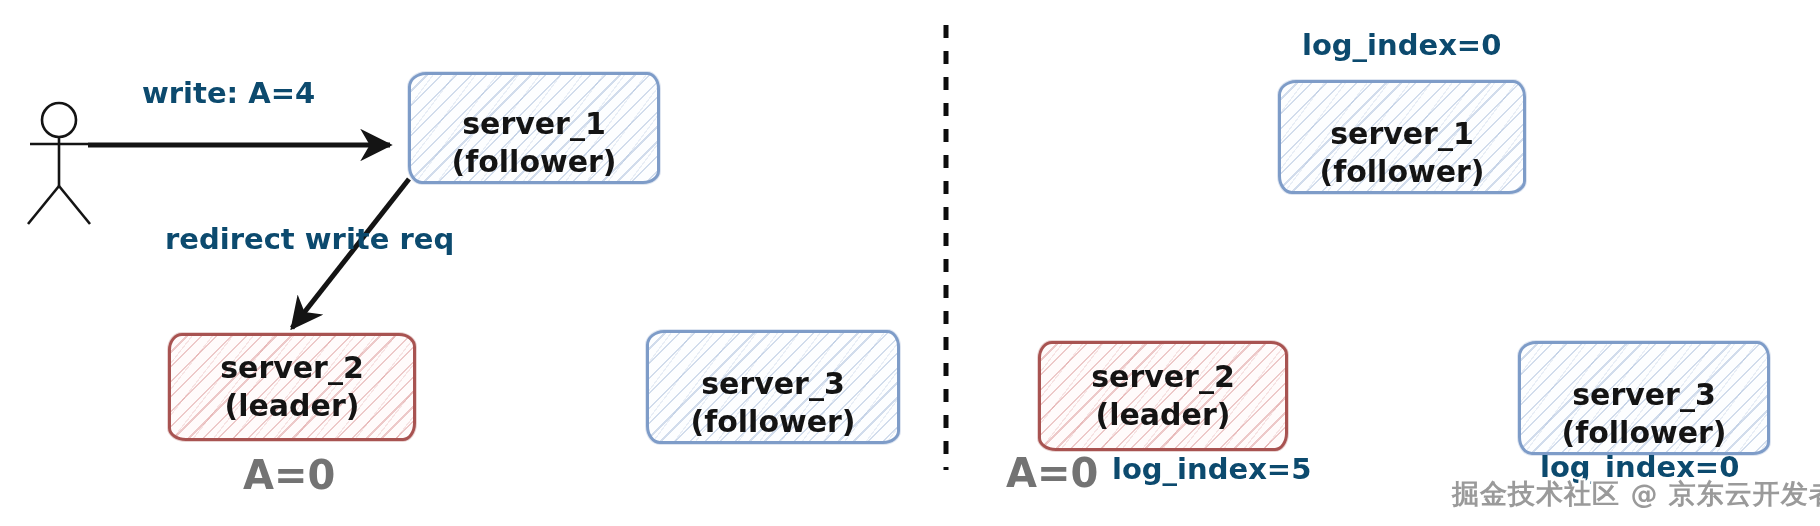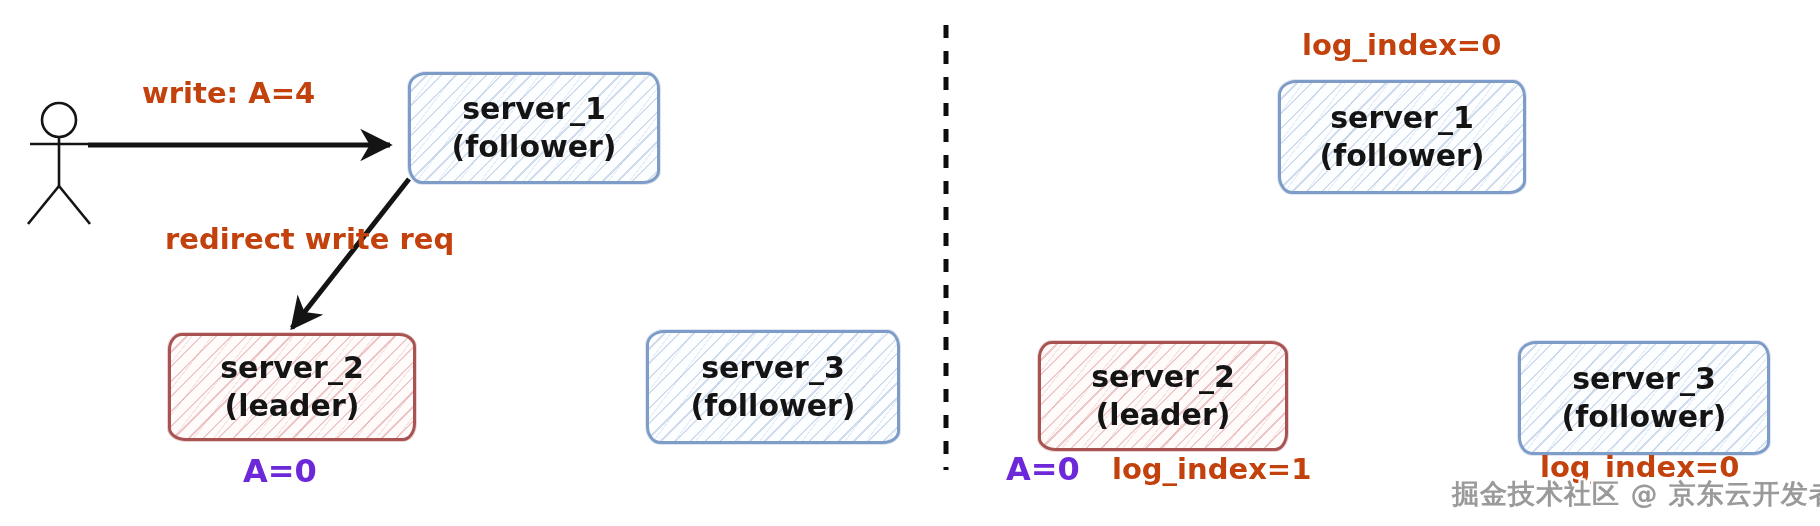--- a/index.html
+++ b/index.html
@@ -14,37 +14,38 @@
     font-weight:bold;font-size:30px;line-height:38px;color:#141414;
   }
   .follower{
     border:3px solid #7e9cc8;
     border-radius:18px 13px 17px 14px / 15px 17px 13px 18px;
     background:
       repeating-linear-gradient(135deg, rgba(126,156,200,0.34) 0px, rgba(126,156,200,0.34) 1.6px, transparent 1.6px, transparent 10.5px),
       repeating-linear-gradient(127deg, rgba(126,156,200,0.16) 0px, rgba(126,156,200,0.16) 1.2px, transparent 1.2px, transparent 17px),
       #fdfeff;
     box-shadow:0 0 0 1px rgba(126,156,200,0.25);
+    justify-content:flex-end;
   }
   .leader{
     border:3px solid #a85351;
     border-radius:14px 17px 13px 18px / 17px 14px 18px 13px;
     background:
       repeating-linear-gradient(135deg, rgba(200,96,96,0.32) 0px, rgba(200,96,96,0.32) 1.6px, transparent 1.6px, transparent 10.5px),
       repeating-linear-gradient(128deg, rgba(200,96,96,0.15) 0px, rgba(200,96,96,0.15) 1.2px, transparent 1.2px, transparent 16px),
       #fffbfb;
     box-shadow:0 0 0 1px rgba(168,83,81,0.25);
   }
   .red-note{
-    position:absolute;z-index:2;color:#c2410c;font-weight:bold;
+    position:absolute;z-index:2;color:#0c4a6e;font-weight:bold;
     font-size:29px;white-space:nowrap;
   }
   .black-note{
-    position:absolute;z-index:2;color:#6d28d9;font-weight:bold;
-    font-size:32px;white-space:nowrap;
+    position:absolute;z-index:2;color:#737373;font-weight:bold;
+    font-size:40px;white-space:nowrap;
   }
   .watermark{
     position:absolute;z-index:3;color:#9a9a9a;font-weight:bold;font-size:27px;
     letter-spacing:1px;white-space:nowrap;
     text-shadow:-2px -2px 0 #fff,2px -2px 0 #fff,-2px 2px 0 #fff,2px 2px 0 #fff,
                 0 -2px 0 #fff,0 2px 0 #fff,-2px 0 0 #fff,2px 0 0 #fff;
   }
 </style>
 </head>
 <body>
@@ -101,21 +102,21 @@
     <span>(follower)</span>
   </div>
 
   <div class="server-box leader" style="left:1038px;top:341px;width:244px;height:104px;">
     <span>server_2</span>
     <span>(leader)</span>
   </div>
 
   <div class="black-note" style="left:1006px;top:450px;">A=0</div>
 
-  <div class="red-note" style="left:1112px;top:452px;">log_index=1</div>
+  <div class="red-note" style="left:1112px;top:452px;">log_index=5</div>
 
   <div class="server-box follower" style="left:1518px;top:341px;width:246px;height:108px;">
     <span>server_3</span>
     <span>(follower)</span>
   </div>
 
   <div class="red-note" style="left:1540px;top:450px;">log_index=0</div>
 
   <div class="watermark" style="left:1452px;top:476px;">掘金技术社区 @ 京东云开发者</div>
 

